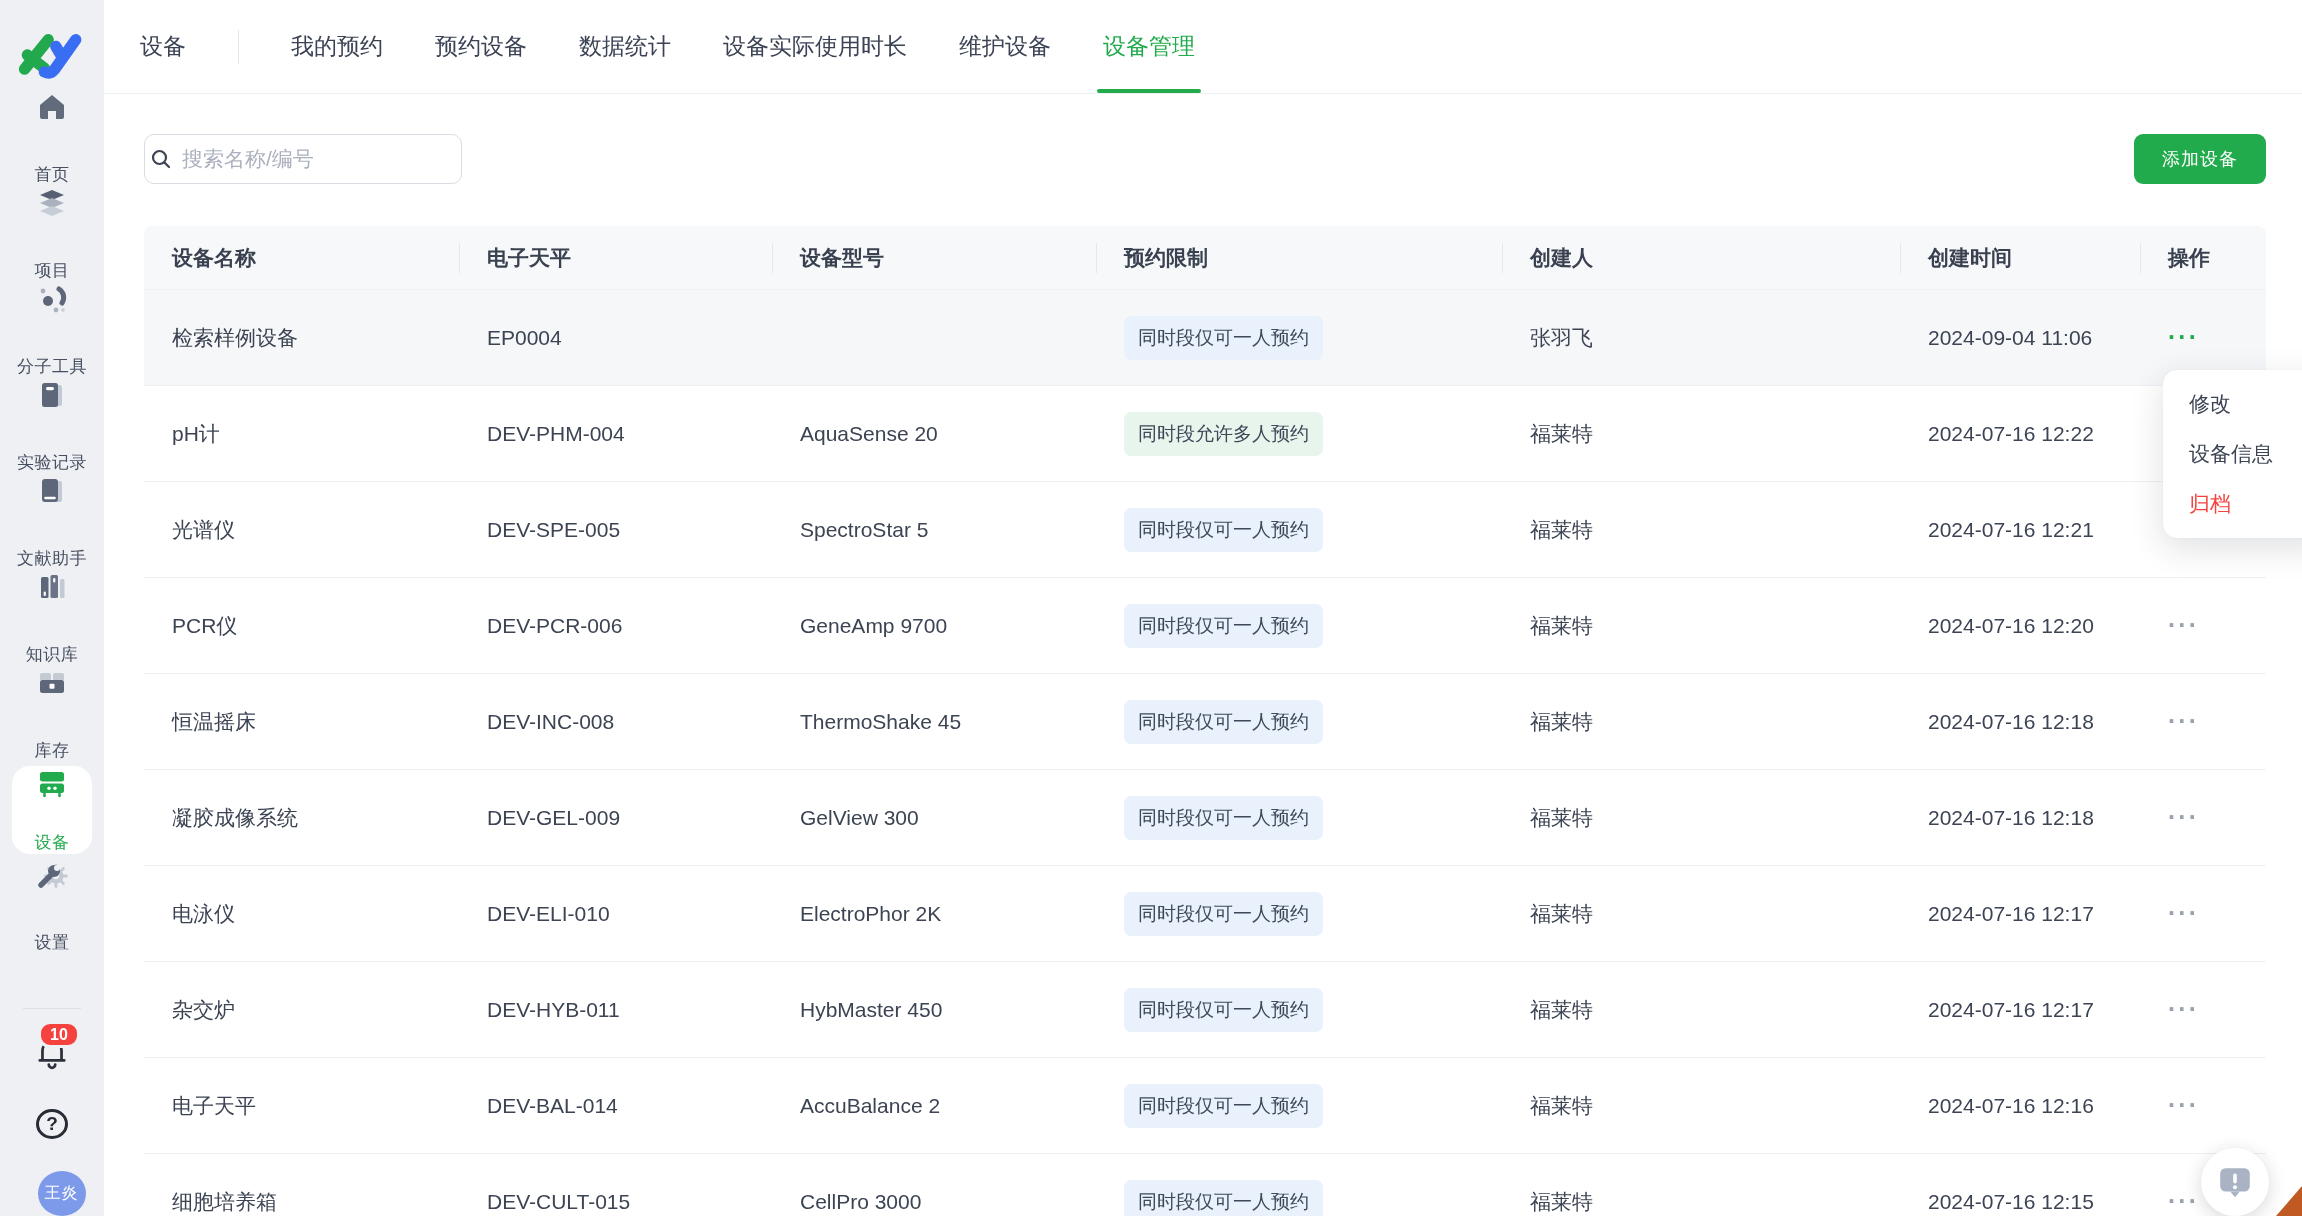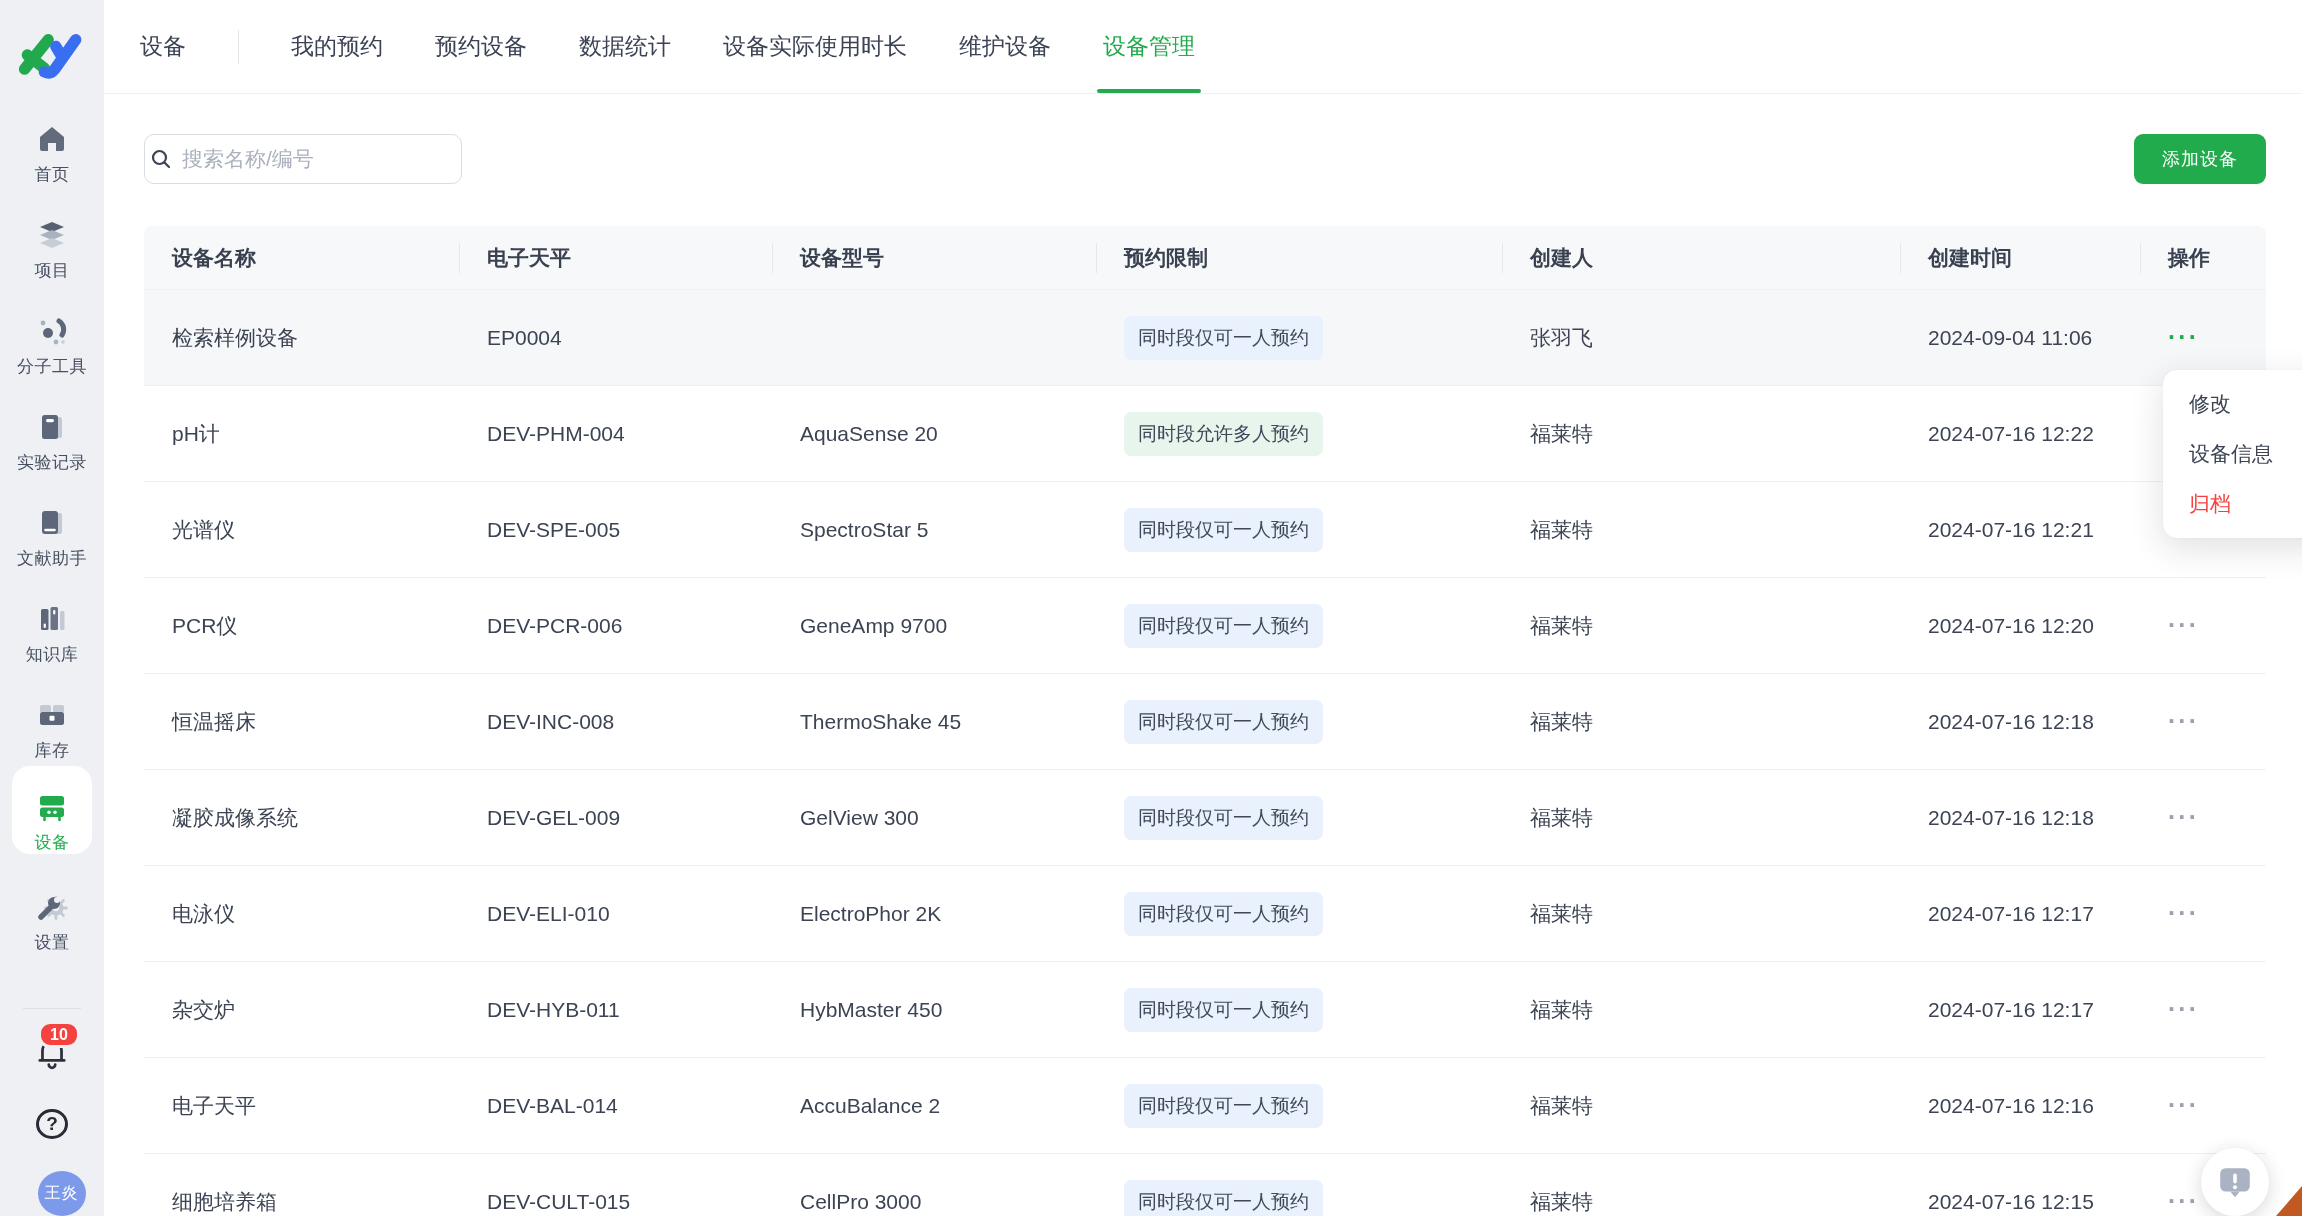--- a/index.html
+++ b/index.html
@@ -12,21 +12,21 @@
 
   
   .sidebar {
     position:absolute; left:0; top:0; width:104px; height:1216px;
     background:#eef0f4; display:flex; flex-direction:column; align-items:center; z-index:5;
   }
   .logo { margin-top:24px; height:62px; display:flex; align-items:center; justify-content:center; }
   .nav { display:flex; flex-direction:column; align-items:center; margin-top:8px; }
   .nav-item {
     width:86px; height:96px; display:flex; flex-direction:column; align-items:center;
-    justify-content:flex-end; gap:7px; cursor:pointer;
+    justify-content:space-between; gap:7px; cursor:pointer;
   }
   .nav-item .nav-icon { width:34px; height:34px; display:flex; align-items:center; justify-content:center; }
   .nav-item .nav-label { font-size:17px; color:#474f60; letter-spacing:0.5px; white-space:nowrap; }
   .nav-item.active { background:#ffffff; border-radius:18px; width:80px; height:88px; margin:4px 0; }
   .nav-item.active .nav-label { color:var(--accent,#22ab4d); }
   .side-divider { width:58px; height:1px; background:#dcdfe6; margin-top:54px; }
   .bell-wrap { position:relative; margin-top:26px; cursor:pointer; }
   .badge-count {
     position:absolute; top:-14px; left:4px; background:var(--danger,#f5423e); color:#fff;
     font-size:16px; font-weight:700; padding:2px 9px; border-radius:12px; border:3px solid #eef0f4;

